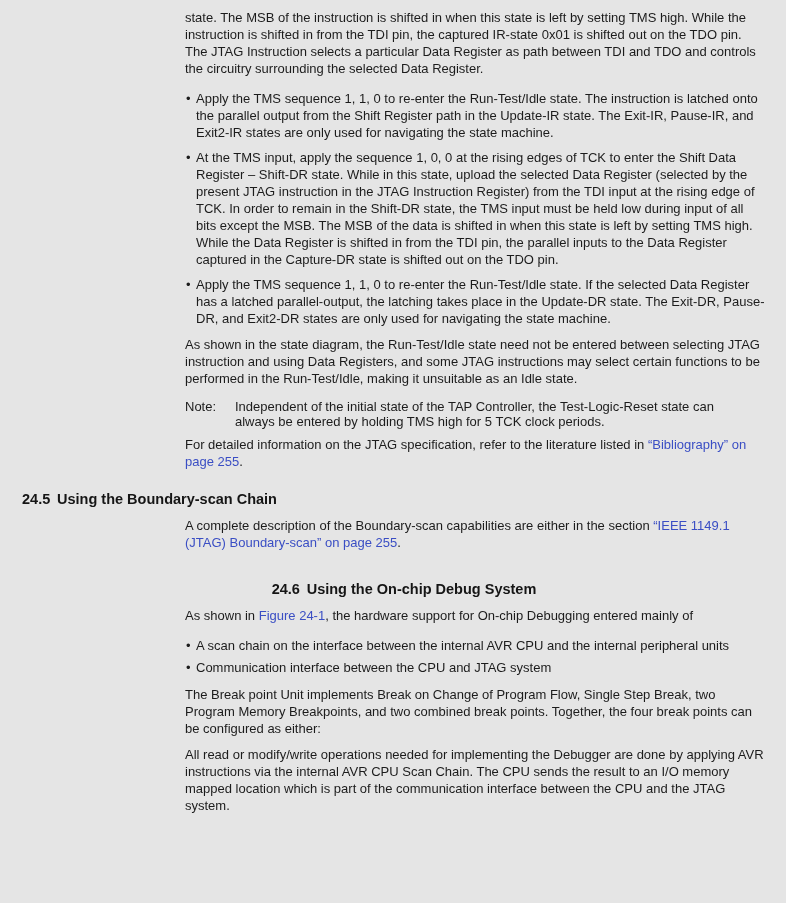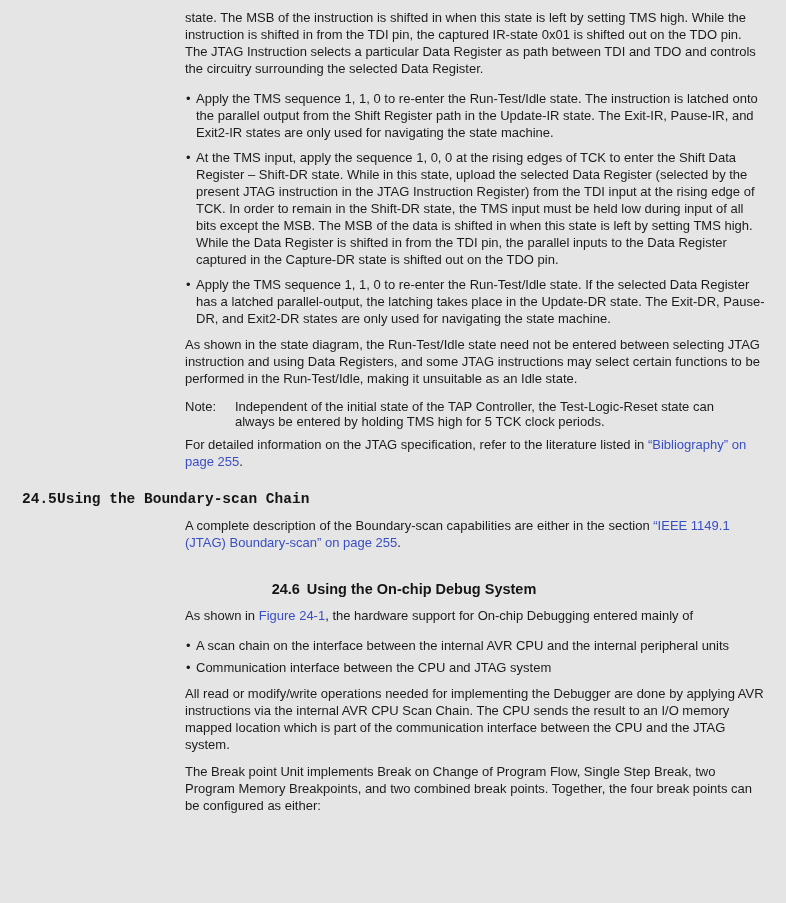--- a/index.html
+++ b/index.html
@@ -60,21 +60,21 @@
 
   <div class="note-row" style="margin-top:13px;">
     <span class="note-label">Note:</span>
     <span class="note-text">Independent of the initial state of the TAP Controller, the Test-Logic-Reset state can always be entered by holding TMS high for 5 TCK clock periods.</span>
   </div>
 
   <div class="col" style="margin-top:7px;">
     <p class="para"><span>For detailed information on the JTAG specification, refer to the literature listed in </span><span class="xref">“Bibliography” on page 255</span><span>.</span></p>
   </div>
 
-  <div class="section-row" style="margin-top:21px;font-family:Liberation Mono, monospace;">
+  <div class="section-row" style="margin-top:21px;">
     <span class="sec-num">24.5</span>
     <span class="sec-title">Using the Boundary-scan Chain</span>
   </div>
 
   <div class="col" style="margin-top:10px;">
     <p class="para"><span>A complete description of the Boundary-scan capabilities are either in the section </span><span class="xref">“IEEE 1149.1 (JTAG) Boundary-scan” on page 255</span><span>.</span></p>
   </div>
 
   <div class="section-row" style="margin-top:30px;justify-content:center;">
     <span class="sec-num">24.6</span>
@@ -82,19 +82,19 @@
   </div>
 
   <div class="col" style="margin-top:10px;">
     <p class="para"><span>As shown in </span><span class="xref">Figure 24-1</span><span>, the hardware support for On-chip Debugging entered mainly of</span></p>
 
     <ul class="bullets loose" style="margin-top:13px;">
       <li>A scan chain on the interface between the internal AVR CPU and the internal peripheral units</li>
       <li>Communication interface between the CPU and JTAG system</li>
     </ul>
 
+    <p class="para" style="margin-top:10px;">The Break point Unit implements Break on Change of Program Flow, Single Step Break, two Program Memory Breakpoints, and two combined break points. Together, the four break points can be configured as either:</p>
+
     <p class="para" style="margin-top:9px;">All read or modify/write operations needed for implementing the Debugger are done by applying AVR instructions via the internal AVR CPU Scan Chain. The CPU sends the result to an I/O memory mapped location which is part of the communication interface between the CPU and the JTAG system.</p>
-
-    <p class="para" style="margin-top:10px;">The Break point Unit implements Break on Change of Program Flow, Single Step Break, two Program Memory Breakpoints, and two combined break points. Together, the four break points can be configured as either:</p>
 
   </div>
 
 </div>
 
 </body></html>

